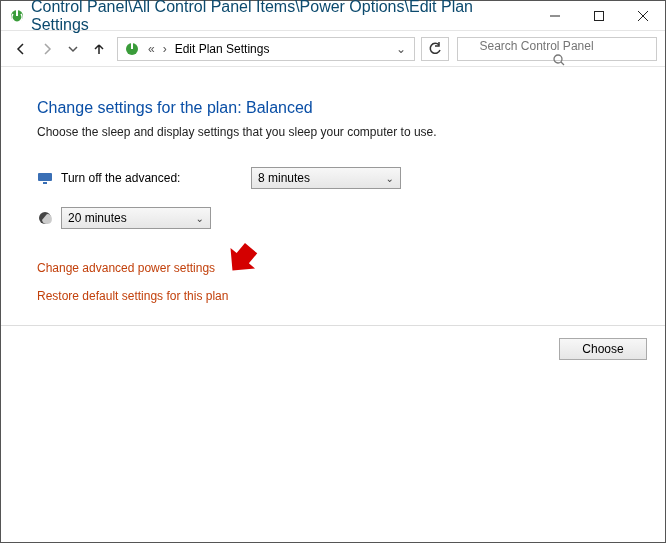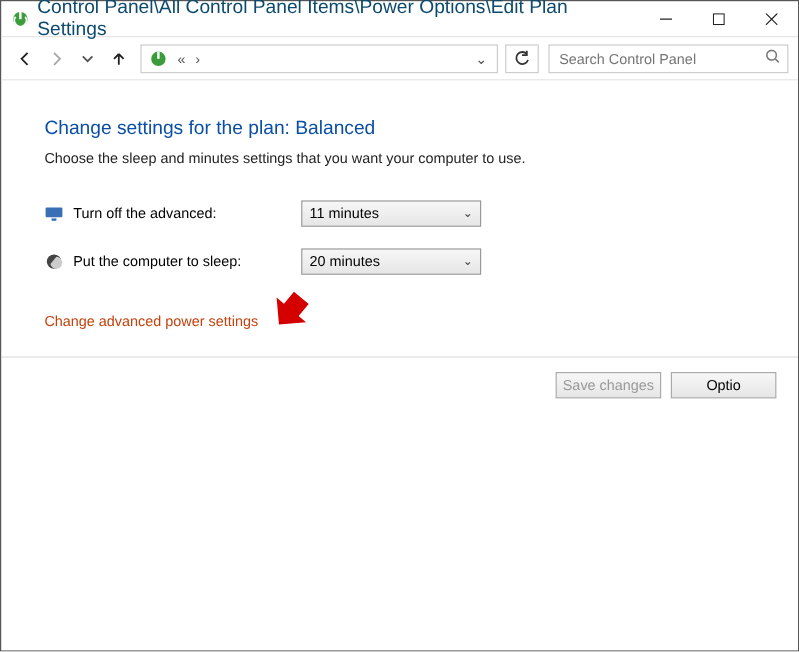--- a/index.html
+++ b/index.html
@@ -63,21 +63,21 @@
   }
   .bc-chev { padding: 0 4px; color: #555; }
   .bc-drop { margin-left: auto; padding: 0 6px; color: #555; }
   .refresh-box {
     width: 28px; height: 24px; border: 1px solid #ccc;
     display: flex; align-items: center; justify-content: center;
     margin-right: 6px;
   }
   .search-box {
     width: 200px; height: 24px; border: 1px solid #ccc;
-    display: flex; align-items: center; padding: 0 6px;
+    display: flex; align-items: center; padding: 0 6px; flex-direction: column;
   }
   .search-input {
     flex: 1; border: none; outline: none; font-size: 12px;
     color: #777; background: transparent;
   }
   .search-icon { color: #777; padding-left: 4px; }
   
   .content {
     padding: 18px 45px 10px 36px;
     flex: 0 0 auto;
@@ -199,20 +199,21 @@
 
     <div class="breadcrumb-box">
       <span class="bc-icon">
         <svg width="16" height="16" viewBox="0 0 16 16">
           <circle cx="8" cy="8" r="6" fill="#3a9c3a"></circle>
           <rect x="7" y="2" width="2" height="6" fill="#fff"></rect>
         </svg>
       </span>
       <span class="bc-chev">«</span>
       <span class="bc-chev">›</span>
+      <span class="bc-seg">Edit Plan Settings</span>
       <span class="bc-drop">⌄</span>
     </div>
 
     <div class="refresh-box">
       <svg width="14" height="14" viewBox="0 0 14 14">
           <path d="M11 3 A5 5 0 1 0 12 8" fill="none" stroke="#333" stroke-width="1.5"></path>
           <path d="M11 0 L11 4 L7 4" fill="none" stroke="#333" stroke-width="1.5"></path>
         </svg>
     </div>
 
@@ -222,56 +223,55 @@
         <svg width="12" height="12" viewBox="0 0 12 12">
             <circle cx="5" cy="5" r="4" fill="none" stroke="#777" stroke-width="1.3"></circle>
             <line x1="8" y1="8" x2="11" y2="11" stroke="#777" stroke-width="1.3"></line>
           </svg>
       </span>
     </div>
   </div>
 
   <div class="content">
     <div class="heading">Change settings for the plan: Balanced</div>
-    <div class="sub">Choose the sleep and minutes settings that you want your computer to use.</div>
+    <div class="sub">Choose the sleep and display settings that you sleep your computer to use.</div>
 
     <div class="setting-row">
       <span class="row-icon">
         <svg width="16" height="16" viewBox="0 0 16 16">
             <rect x="1" y="3" width="14" height="8" rx="1" fill="#3a6fb5"></rect>
             <rect x="6" y="12" width="4" height="2" fill="#3a6fb5"></rect>
           </svg>
       </span>
       <span class="setting-label">Turn off the advanced:</span>
       <div class="dropdown">
-        <span>11 minutes</span>
+        <span>8 minutes</span>
         <span class="dd-arrow">⌄</span>
       </div>
     </div>
 
     <div class="setting-row">
       <span class="row-icon">
         <svg width="16" height="16" viewBox="0 0 16 16">
             <circle cx="8" cy="8" r="6" fill="#444"></circle>
             <path d="M10 4 A5 5 0 1 1 5 10" fill="#ccc"></path>
           </svg>
       </span>
-      <span class="setting-label">Put the computer to sleep:</span>
       <div class="dropdown">
         <span>20 minutes</span>
         <span class="dd-arrow">⌄</span>
       </div>
     </div>
 
     <span class="link">Change advanced power settings</span>
+    <span class="link">Restore default settings for this plan</span>
   </div>
 
   <div class="footer">
-    <div class="btn disabled">Save changes</div>
-    <div class="btn">Optio</div>
+    <div class="btn">Choose</div>
   </div>
 
   <div class="red-arrow">
     <svg width="40" height="40" viewBox="0 0 40 40">
       <polygon points="5,30 18,30 18,38 34,22 18,6 18,14 5,14" fill="#d40000" transform="rotate(130 20 20)"></polygon>
     </svg>
   </div>
 
 </div>
 

